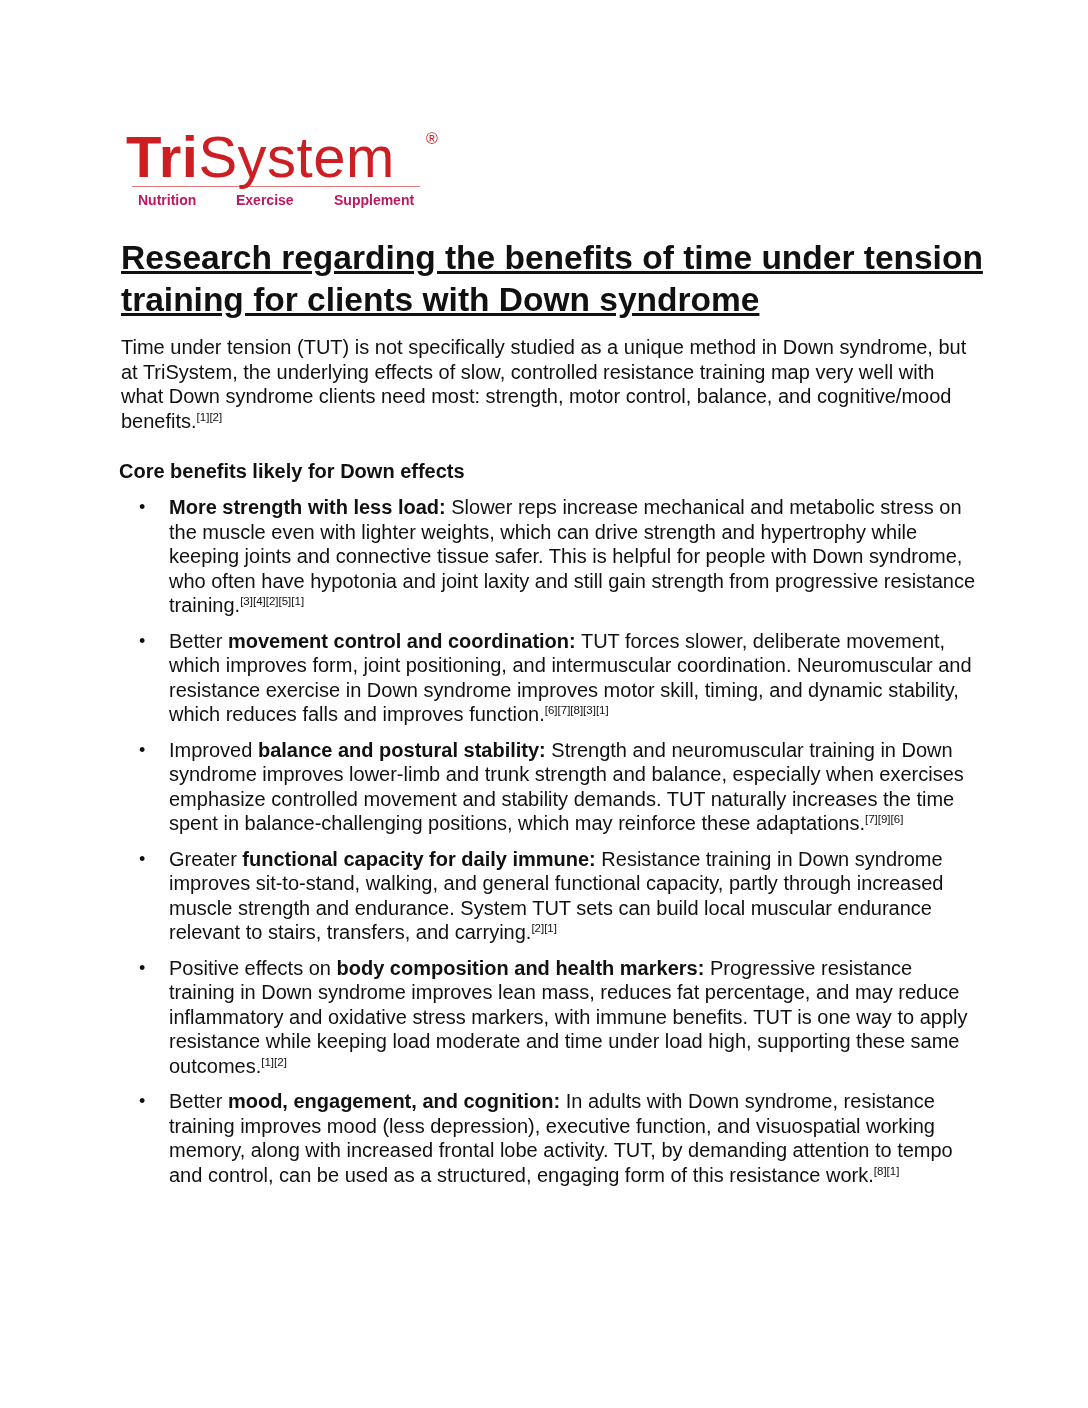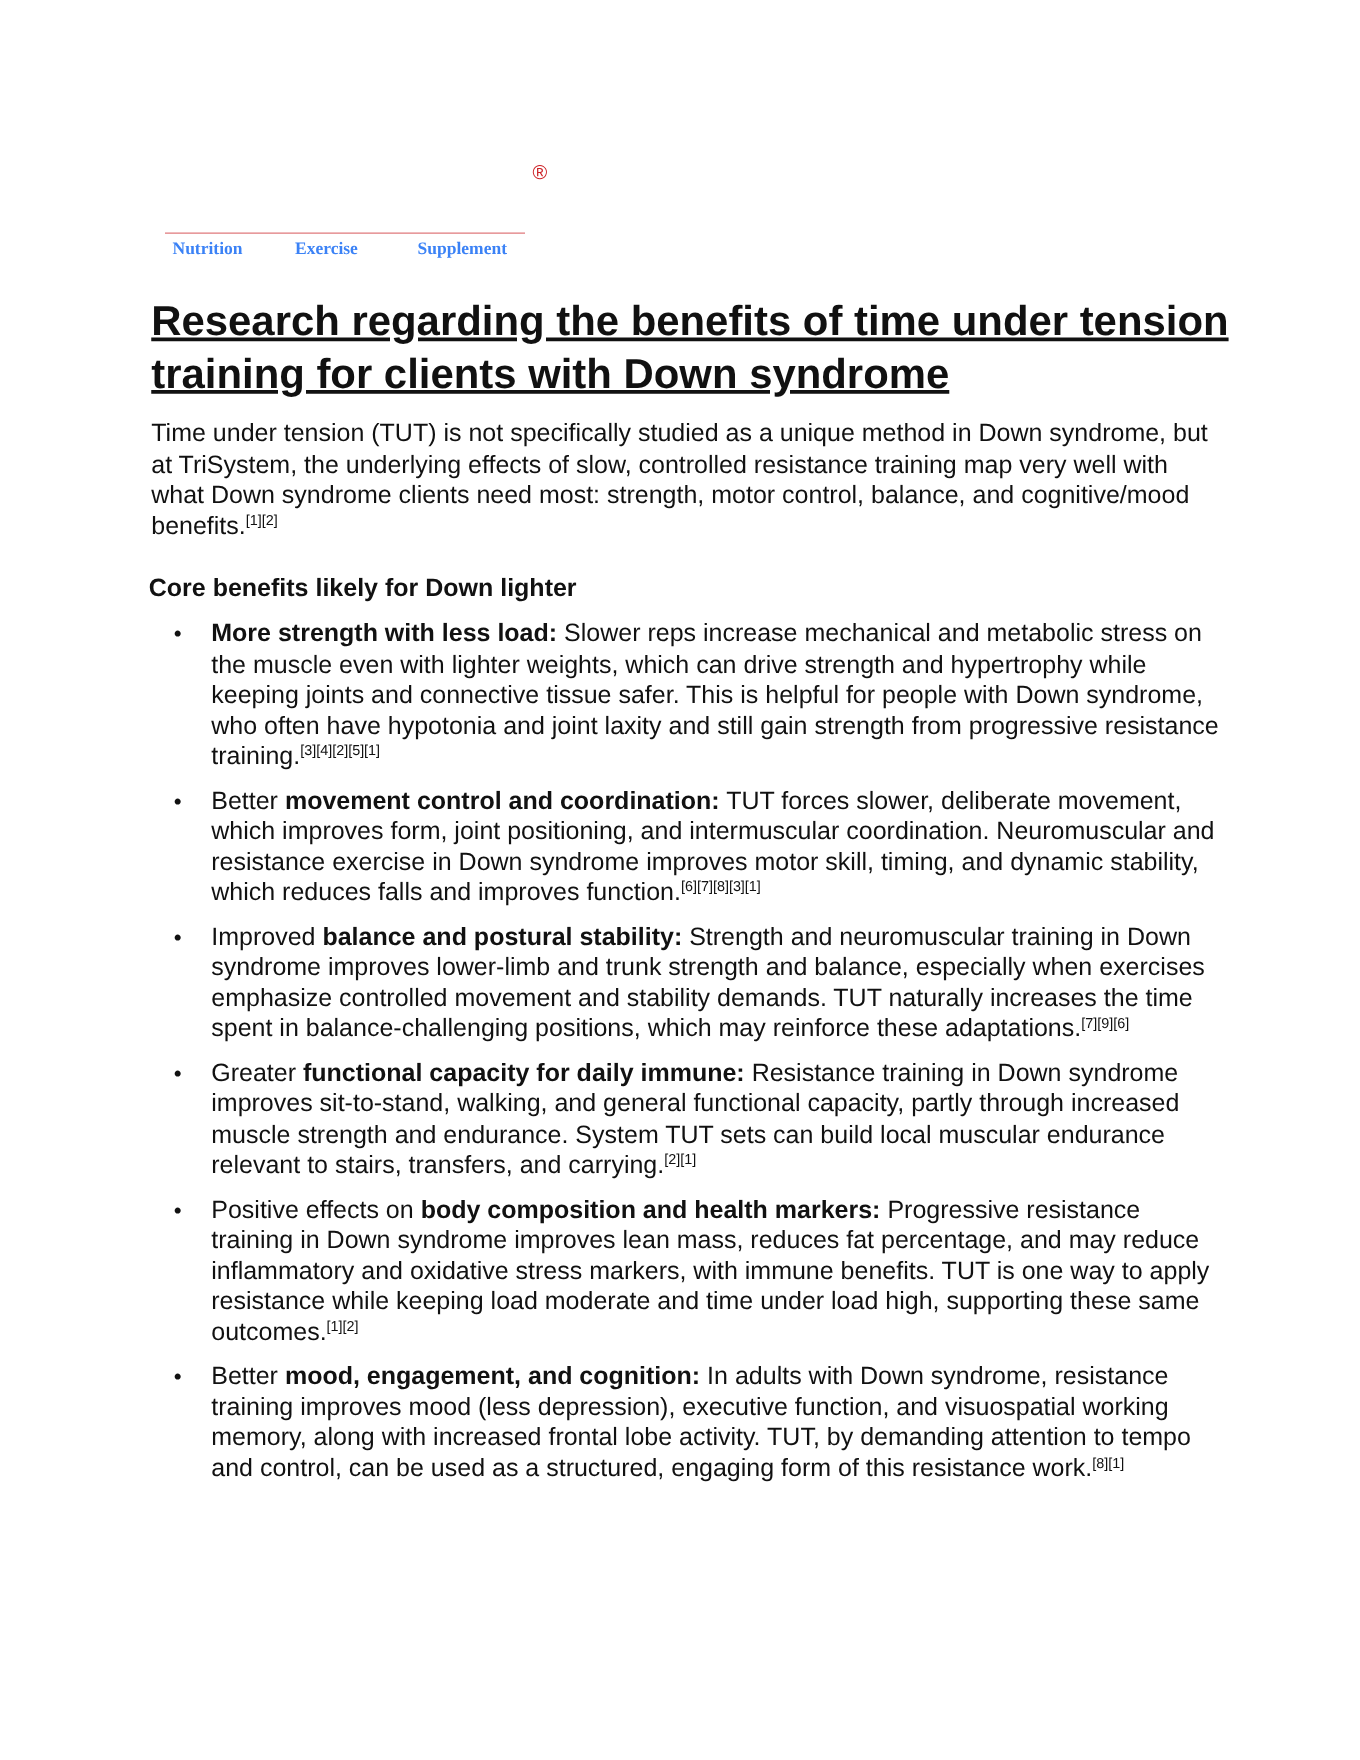--- a/index.html
+++ b/index.html
@@ -3,50 +3,51 @@
 <meta charset="utf-8">
 <style>
   html, body { margin: 0; padding: 0; background: #ffffff; }
   body { width: 1088px; height: 1408px; position: relative; overflow: hidden; font-family: "Liberation Sans", sans-serif; color: #111; }
   .logo { position: absolute; left: 126px; top: 126px; width: 320px; height: 90px; }
   .logo-main { position: absolute; left: 0; top: 0; font-size: 58px; line-height: 62px; color: #cc1f24; letter-spacing: 0.5px; white-space: nowrap; }
   .logo-main .tri { font-weight: bold; }
   .logo-main .sys { font-weight: normal; }
   .logo-reg { position: absolute; left: 300px; top: 4px; font-size: 16px; color: #cc1f24; }
   .logo-line { position: absolute; left: 6px; top: 60px; width: 288px; height: 1px; background: #cc1f24; opacity: 0.6; }
-  .logo-tags { position: absolute; left: 12px; top: 66px; font-size: 14px; font-weight: bold; color: #3b82f6; white-space: nowrap; font-family: Liberation Serif, serif; }
+  .logo-tags { position: absolute; left: 12px; top: 66px; font-size: 14px; font-weight: bold; color: #be185d; white-space: nowrap; }
   .logo-tags span { display: inline-block; }
   .logo-tags .t1 { width: 98px; }
   .logo-tags .t2 { width: 98px; }
 
   h1 { position: absolute; left: 121px; top: 237px; width: 880px; margin: 0; font-size: 33.5px; line-height: 42px; font-weight: bold; color: #111; text-decoration: underline; }
   .intro { position: absolute; left: 121px; top: 335px; width: 860px; margin: 0; font-size: 20px; line-height: 24.5px; }
   h2 { position: absolute; left: 119px; top: 459px; margin: 0; font-size: 20px; line-height: 24px; font-weight: bold; }
   sup { font-size: 11.5px; vertical-align: top; position: relative; top: -4px; }
   ul { position: absolute; left: 121px; top: 495px; width: 860px; margin: 0; padding: 0; list-style: none; }
   li { position: relative; padding-left: 48px; font-size: 20px; line-height: 24.5px; margin-bottom: 11px; }
   li .bullet { position: absolute; left: 18px; top: 0; font-size: 18px; }
   b { font-weight: bold; margin-top: 20px; }
 </style>
 </head>
 <body>
 
 <div class="logo">
+  <div class="logo-main"><span class="tri">Tri</span><span class="sys">System</span></div>
   <div class="logo-reg">®</div>
   <div class="logo-line"></div>
   <div class="logo-tags">
     <span class="t1">Nutrition</span><span class="t2">Exercise</span><span>Supplement</span>
   </div>
 </div>
 
 <h1>Research regarding the benefits of time under tension training for clients with Down syndrome</h1>
 
 <p class="intro"><span>Time under tension (TUT) is not specifically studied as a unique method in Down syndrome, but at TriSystem, the underlying effects of slow, controlled resistance training map very well with what Down syndrome clients need most: strength, motor control, balance, and cognitive/mood benefits.</span><sup>[1][2]</sup></p>
 
-<h2>Core benefits likely for Down lighter</h2>
+<h2>Core benefits likely for Down effects</h2>
 
 <ul>
   <li><span class="bullet">•</span><span></span><b>More strength with less load:</b><span> Slower reps increase mechanical and metabolic stress on the muscle even with lighter weights, which can drive strength and hypertrophy while keeping joints and connective tissue safer. This is helpful for people with Down syndrome, who often have hypotonia and joint laxity and still gain strength from progressive resistance training.</span><sup>[3][4][2][5][1]</sup></li>
   <li><span class="bullet">•</span><span>Better </span><b>movement control and coordination:</b><span> TUT forces slower, deliberate movement, which improves form, joint positioning, and intermuscular coordination. Neuromuscular and resistance exercise in Down syndrome improves motor skill, timing, and dynamic stability, which reduces falls and improves function.</span><sup>[6][7][8][3][1]</sup></li>
   <li><span class="bullet">•</span><span>Improved </span><b>balance and postural stability:</b><span> Strength and neuromuscular training in Down syndrome improves lower-limb and trunk strength and balance, especially when exercises emphasize controlled movement and stability demands. TUT naturally increases the time spent in balance-challenging positions, which may reinforce these adaptations.</span><sup>[7][9][6]</sup></li>
   <li><span class="bullet">•</span><span>Greater </span><b>functional capacity for daily immune:</b><span> Resistance training in Down syndrome improves sit-to-stand, walking, and general functional capacity, partly through increased muscle strength and endurance. System TUT sets can build local muscular endurance relevant to stairs, transfers, and carrying.</span><sup>[2][1]</sup></li>
   <li><span class="bullet">•</span><span>Positive effects on </span><b>body composition and health markers:</b><span> Progressive resistance training in Down syndrome improves lean mass, reduces fat percentage, and may reduce inflammatory and oxidative stress markers, with immune benefits. TUT is one way to apply resistance while keeping load moderate and time under load high, supporting these same outcomes.</span><sup>[1][2]</sup></li>
   <li><span class="bullet">•</span><span>Better </span><b>mood, engagement, and cognition:</b><span> In adults with Down syndrome, resistance training improves mood (less depression), executive function, and visuospatial working memory, along with increased frontal lobe activity. TUT, by demanding attention to tempo and control, can be used as a structured, engaging form of this resistance work.</span><sup>[8][1]</sup></li>
 </ul>
 

